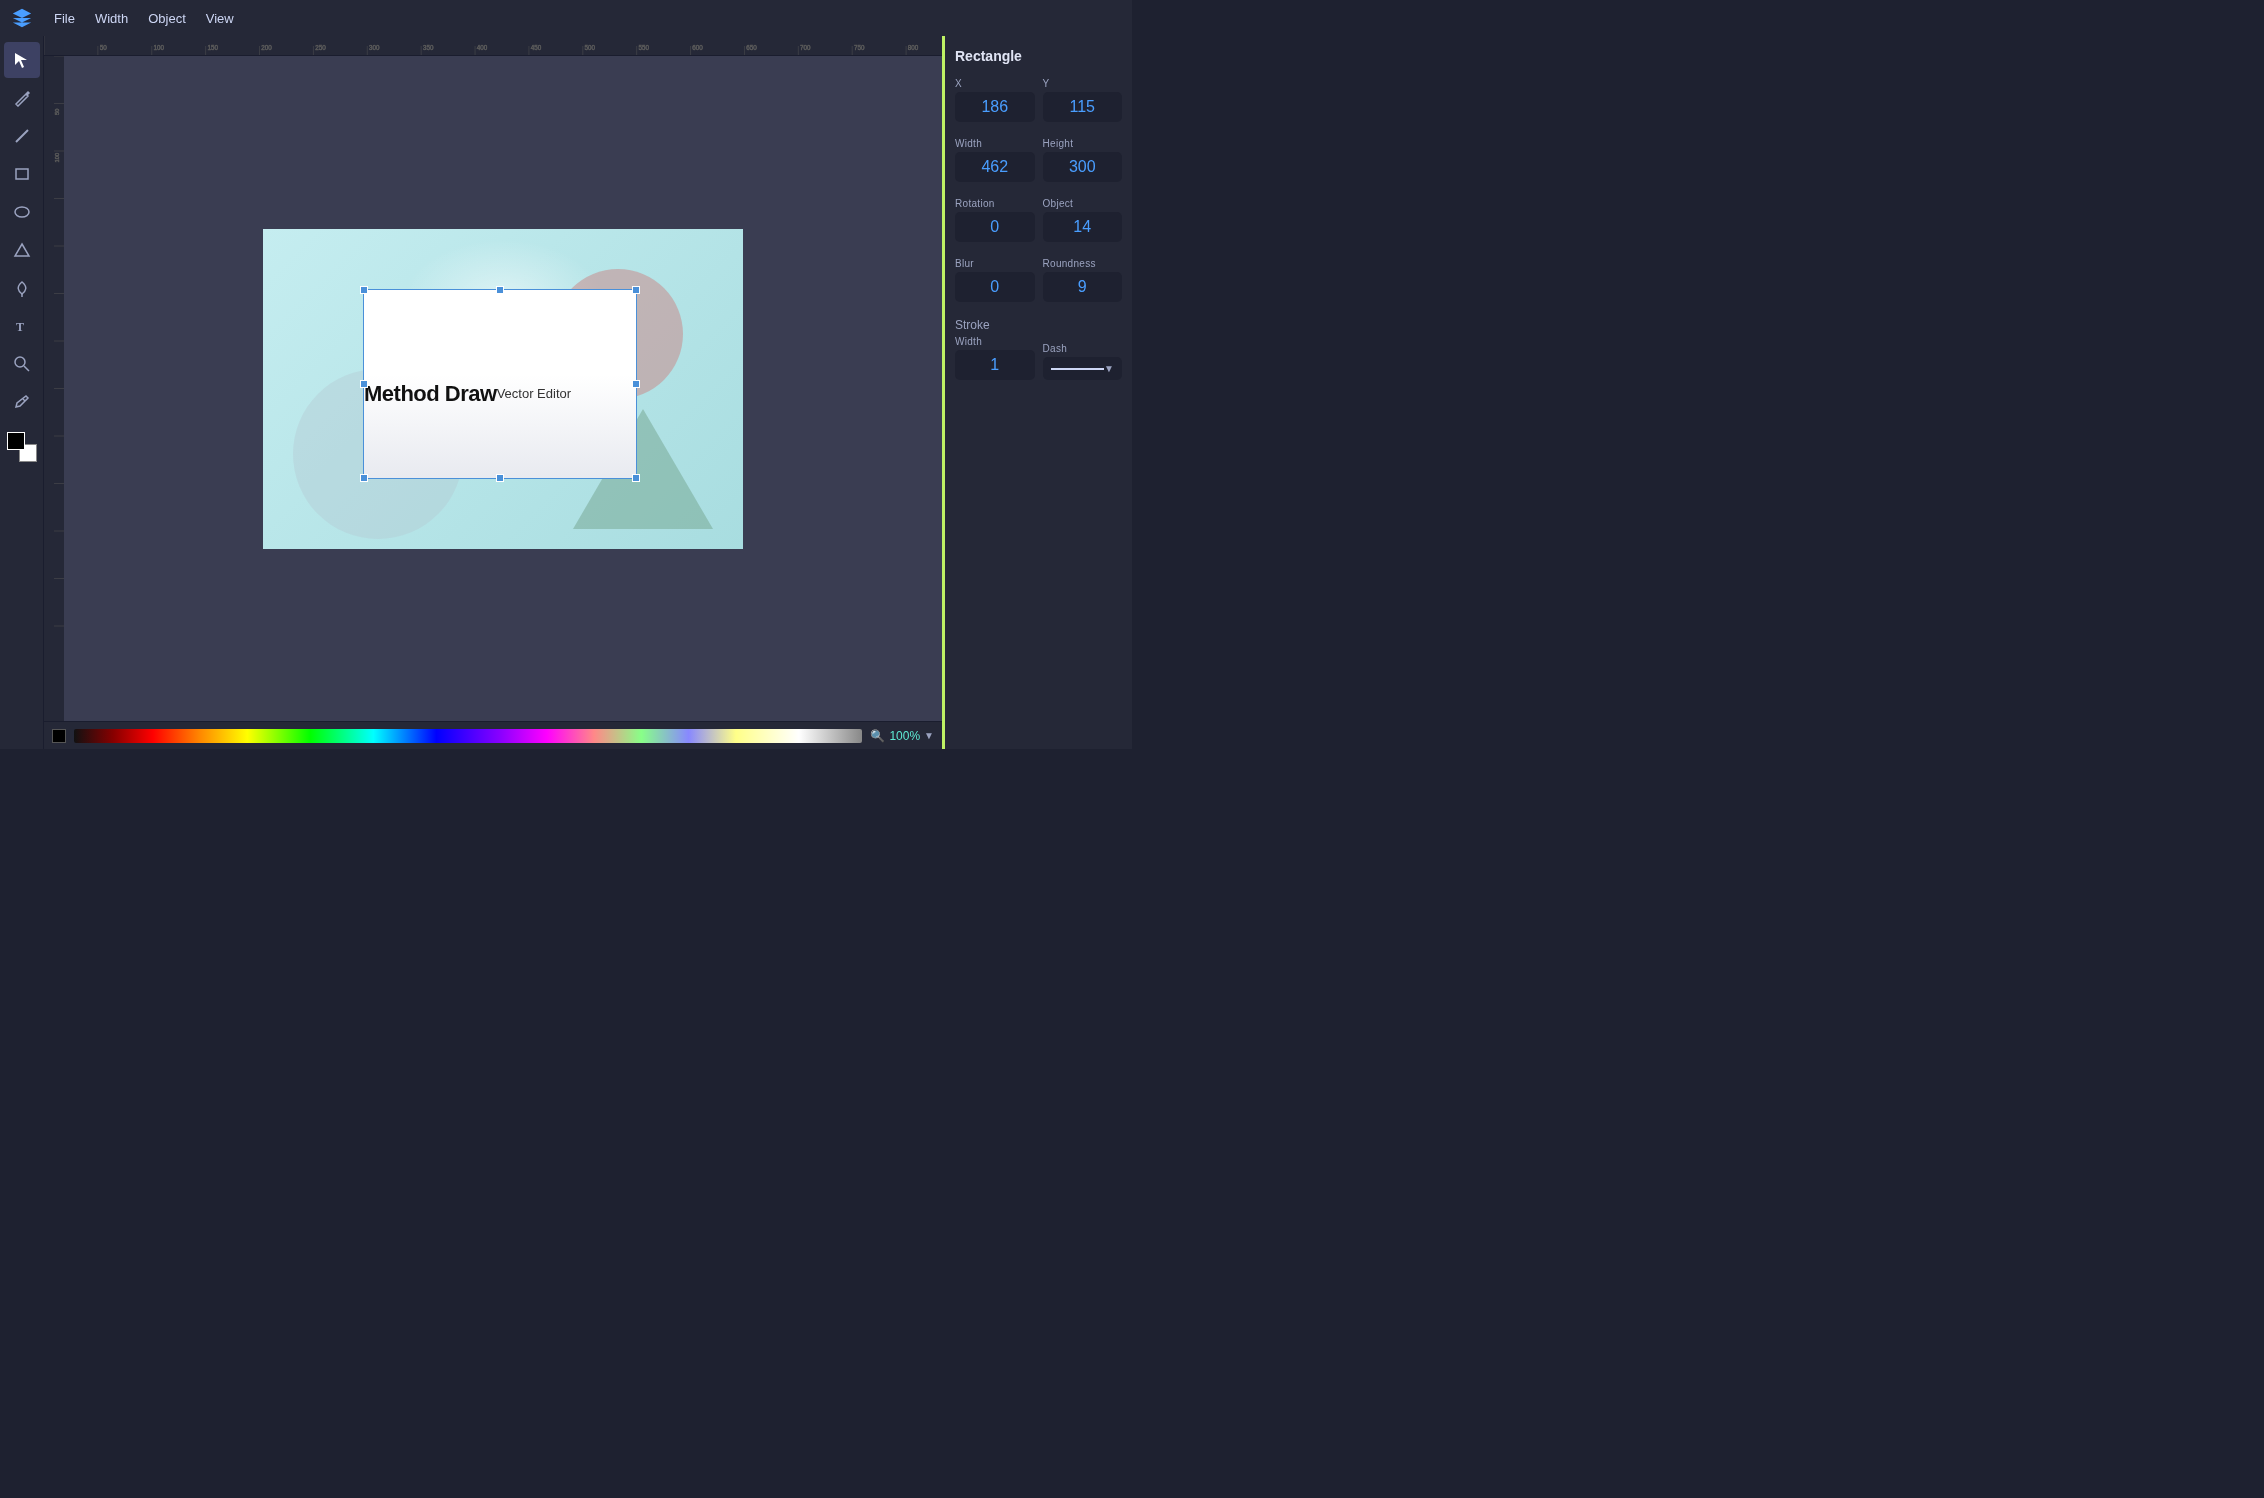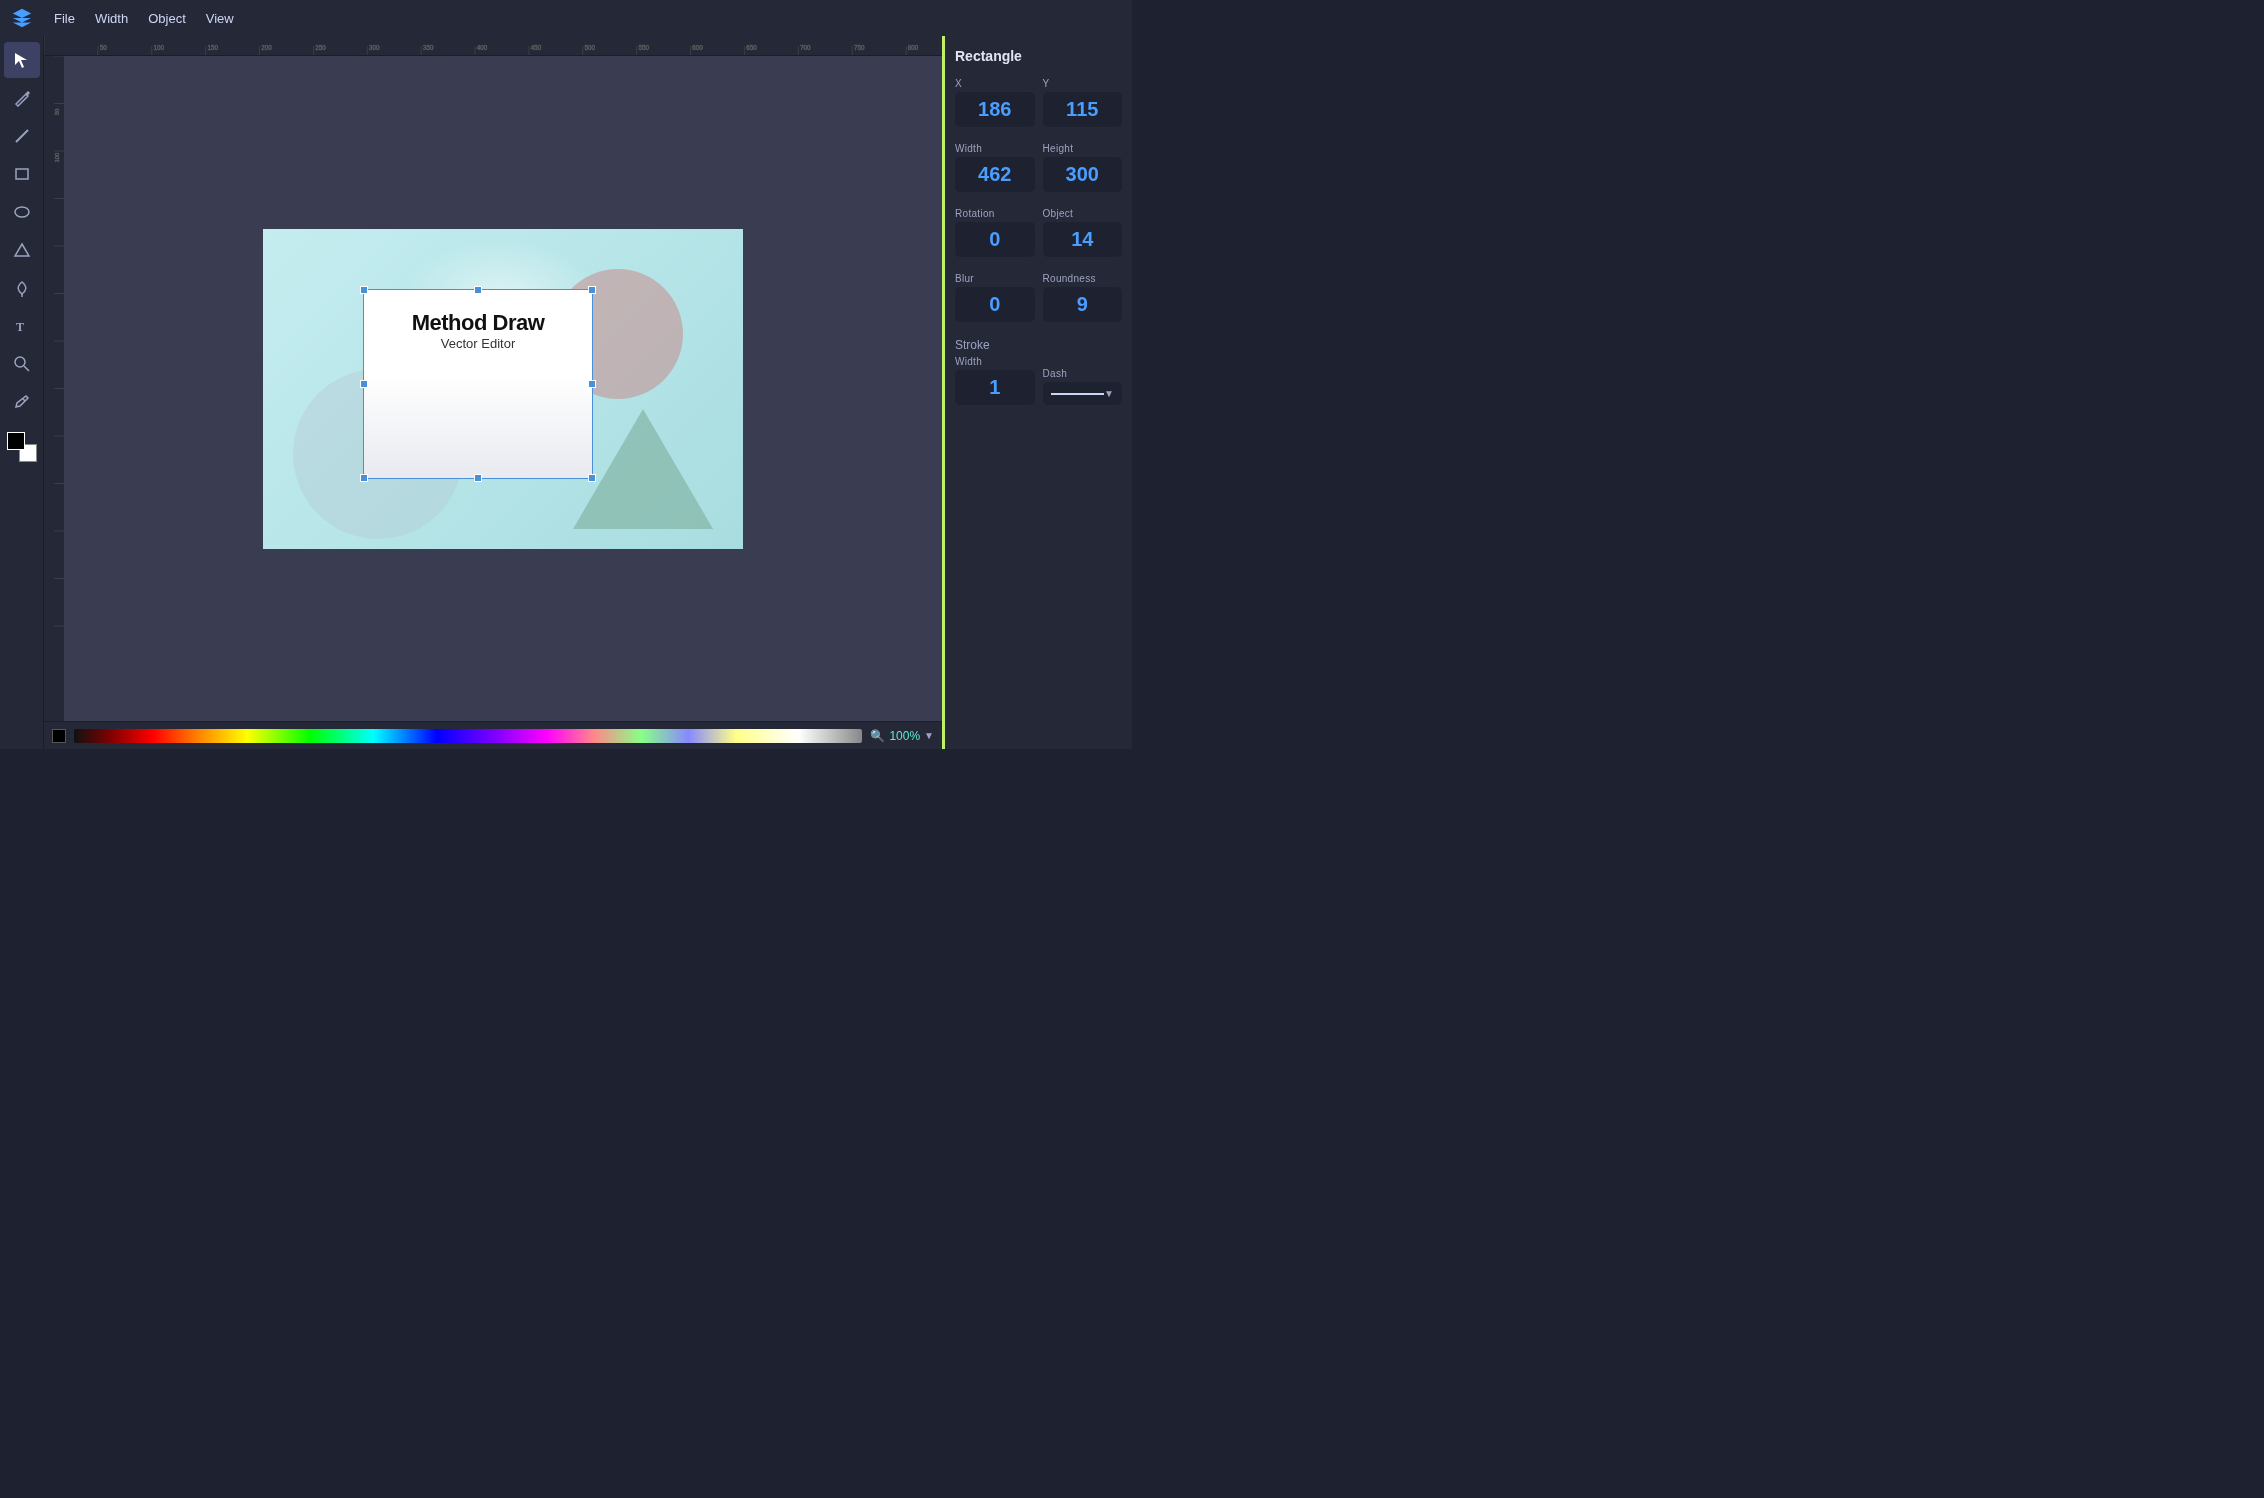--- a/index.html
+++ b/index.html
@@ -168,26 +168,25 @@
       top: 10px;
       left: 50%;
       transform: translateX(-50%);
     }
 
     
     .selected-rect {
       position: absolute;
       left: 100px;
       top: 60px;
-      width: 230px;
+      width: 274px;
       height: 190px;
       background: linear-gradient(to bottom, #ffffff 45%, #e8eaf0 100%);
       border: 1.5px solid #4a90d9;
       display: flex;
-      flex-direction: column;
       align-items: center;
       justify-content: flex-start;
       padding-top: 20px;
     }
     .rect-title {
       font-size: 22px;
       font-weight: 800;
       color: #111;
       letter-spacing: -0.5px;
     }
@@ -309,22 +308,22 @@
     }
     .prop-label {
       font-size: 10px;
       color: #9ba3c0;
       letter-spacing: 0.3px;
     }
     .prop-value {
       background: #1e2130;
       border-radius: 5px;
       padding: 6px 8px;
-      font-size: 20px;
-      font-weight: 700;
+      font-size: 16px;
+      font-weight: 400;
       color: #4a9eff;
       text-align: center;
       cursor: text;
     }
     .section-label {
       font-size: 12px;
       color: #9ba3c0;
       margin-bottom: 4px;
       font-weight: 500;
     }

